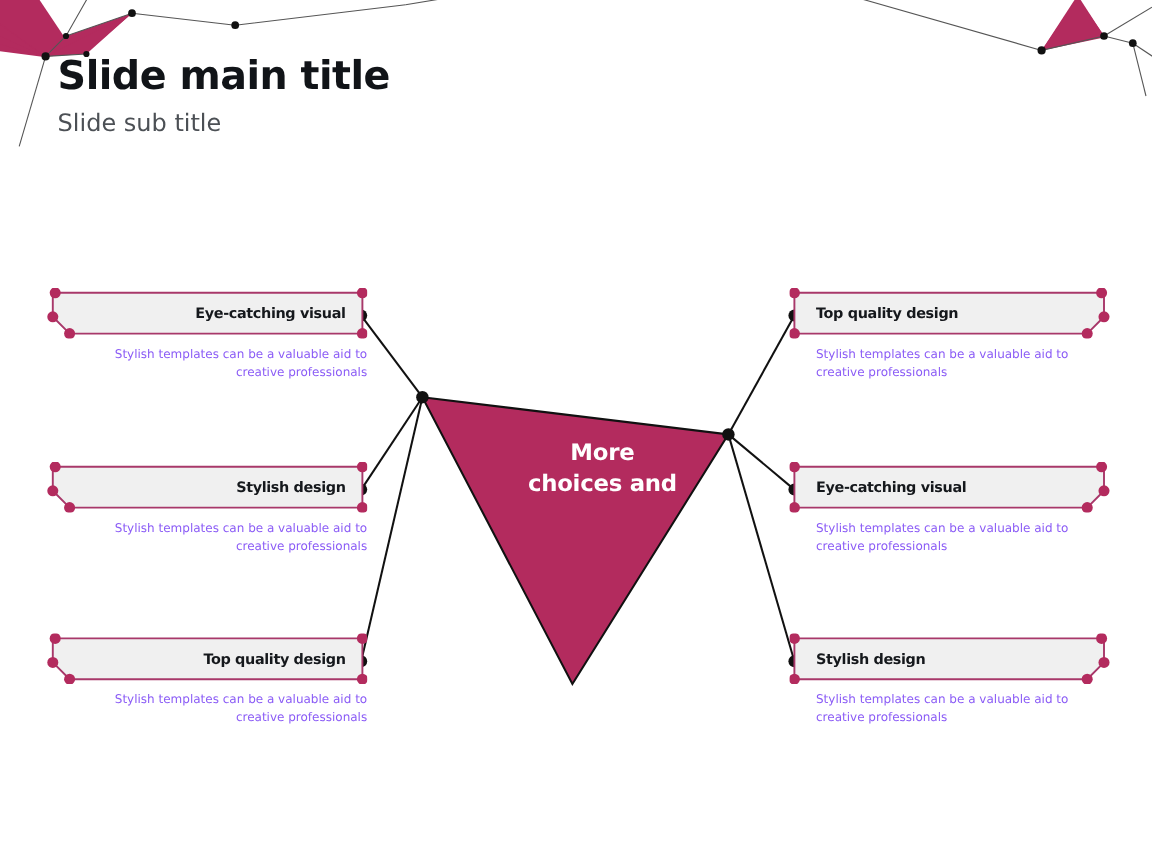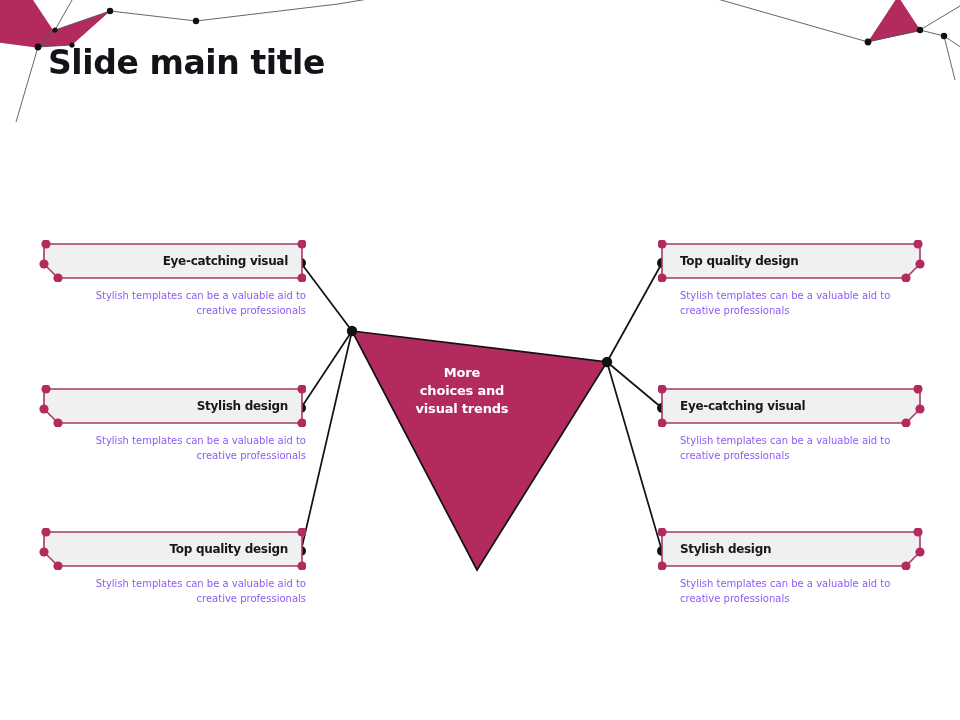--- a/index.html
+++ b/index.html
@@ -71,26 +71,26 @@
 
   
   #center-node {
     position: absolute;
     left: 0; top: 0;
     width: 960px; height: 720px;
     pointer-events: none;
   }
   #center-label {
     position: absolute;
-    left: 372px;
+    left: 412px;
     top: 364px;
     width: 180px;
     text-align: center;
     font-family: "DejaVu Sans", sans-serif;
-    font-size: 13px;
+    font-size: 19px;
     font-weight: bold;
     color: #ffffff;
     line-height: 1.38;
     letter-spacing: -0.2px;
   }
 
   
   .item {
     position: absolute;
     width: 270px;
@@ -188,20 +188,21 @@
     </g>
     <g fill="#111111">
       <circle cx="868" cy="42" r="3.4"></circle>
       <circle cx="920" cy="30" r="3.2"></circle>
       <circle cx="944" cy="36" r="3.2"></circle>
     </g>
   </svg>
 
   <div id="header">
     <h1 id="slide-title">Slide main title</h1>
+    <h2 id="slide-subtitle">Slide sub title</h2>
   </div>
 
   <svg id="connectors" viewBox="0 0 960 720" xmlns="http://www.w3.org/2000/svg">
     <g stroke="#111111" stroke-width="1.7" fill="none">
       <line x1="352" y1="331" x2="301" y2="263"></line>
       <line x1="352" y1="331" x2="301" y2="408"></line>
       <line x1="352" y1="331" x2="301" y2="551"></line>
       <line x1="607" y1="362" x2="662" y2="263"></line>
       <line x1="607" y1="362" x2="662" y2="408"></line>
       <line x1="607" y1="362" x2="662" y2="551"></line>
@@ -217,21 +218,20 @@
   </svg>
 
   <svg id="center-node" viewBox="0 0 960 720" xmlns="http://www.w3.org/2000/svg">
     <polygon points="352,331 607,362 477,570" fill="#B32B5E" stroke="#111111" stroke-width="1.7" stroke-linejoin="miter"></polygon>
     <circle cx="352" cy="331" r="5.2" fill="#111111"></circle>
     <circle cx="607" cy="362" r="5.2" fill="#111111"></circle>
   </svg>
   <div id="center-label">
     <div>More</div>
     <div>choices and</div>
-    <div>visual trends</div>
   </div>
 
   <div class="item left" style="left:36px; top:240px;">
     <div class="item-banner">
       <svg viewBox="0 0 270 42" xmlns="http://www.w3.org/2000/svg" preserveAspectRatio="none">
         <polygon points="12,4 266,4 266,38 22,38 8,24 8,4" fill="#F0F0F0" stroke="#A8386A" stroke-width="1.6"></polygon>
       </svg>
       <svg viewBox="0 0 270 42" xmlns="http://www.w3.org/2000/svg" preserveAspectRatio="none">
         <g fill="#B32B5E">
           <circle cx="10" cy="4" r="4.6"></circle>

